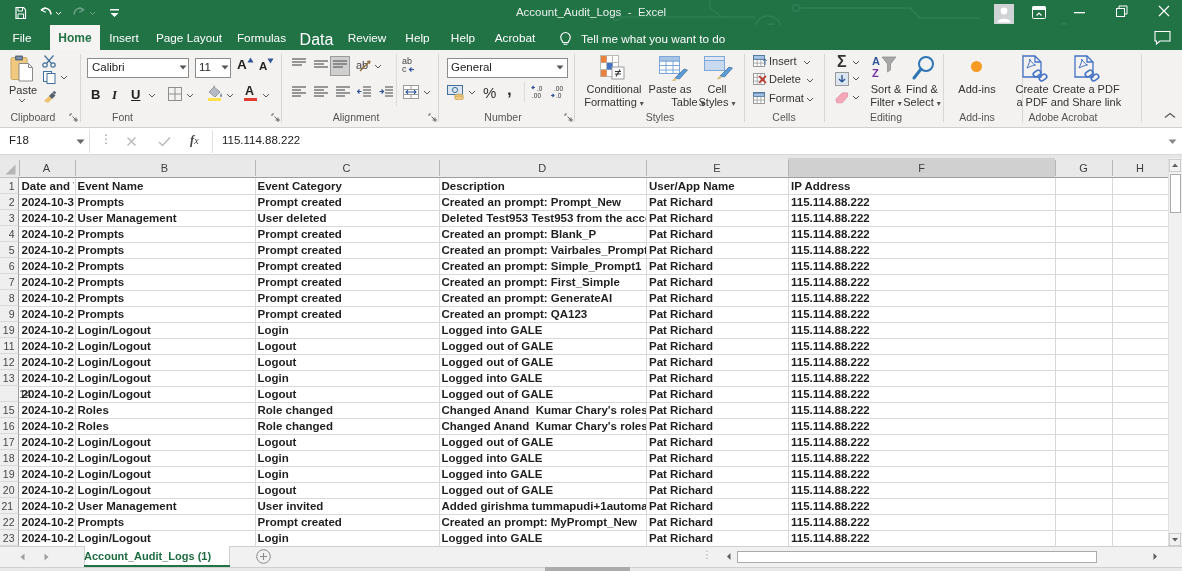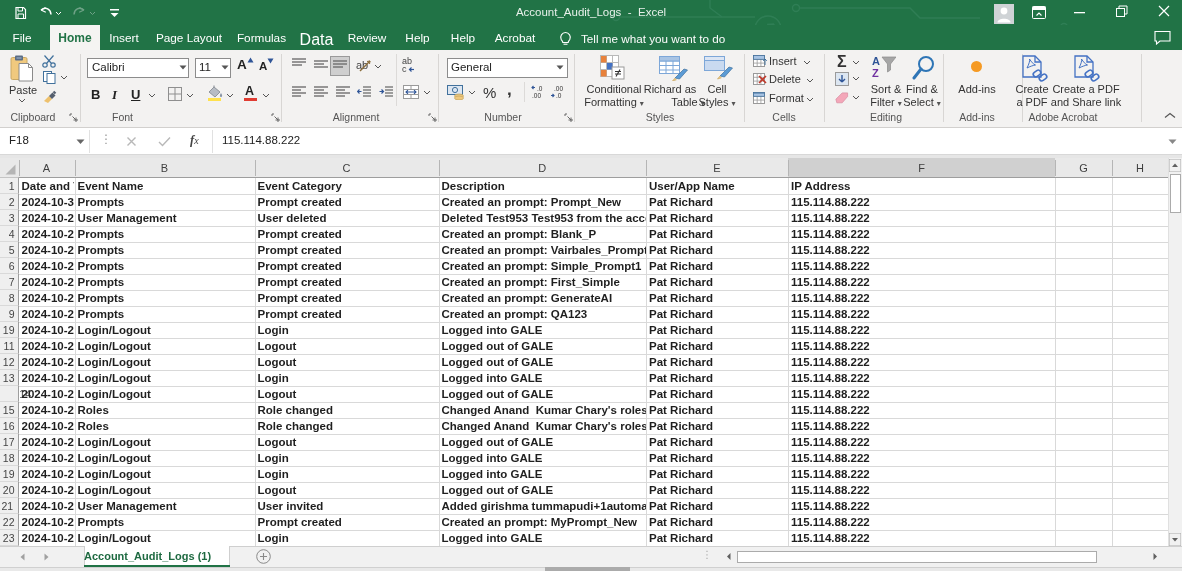--- a/index.html
+++ b/index.html
@@ -352,21 +352,21 @@
 <div class="ab" style="left:570px;top:95.5px;width:88px;text-align:center;font-size:11px;color:#333333;">Formatting <span style="font-size:8px;color:#555;">▾</span></div>
 <svg class="ab" style="left:659px;top:56px;" width="30" height="25" viewBox="0 0 30 25">
 <g stroke="#7da7d8" fill="#fff">
       <rect x="0.5" y="0.5" width="20" height="17"></rect>
     </g>
 <path d="M0.5 5 h20 M0.5 9.5 h20 M0.5 14 h20 M7 0.5 v17 M14 0.5 v17" stroke="#7da7d8" fill="none"></path>
 <rect x="0.5" y="0.5" width="20" height="4.5" fill="#a8c4e4" stroke="#7da7d8"></rect>
 <path d="M16 22 L25 13 l3.5 1 l-8 9 z" fill="#5b9bd5" stroke="#41719c" stroke-width="0.7"></path>
 <path d="M16 22 l-2.5 3 l4 -1.2" fill="#f0c97e" stroke="#c8a864" stroke-width="0.7"></path>
 </svg>
-<div class="ab" style="left:630px;top:83px;width:80px;text-align:center;font-size:11px;color:#333333;">Richard as</div>
+<div class="ab" style="left:630px;top:83px;width:80px;text-align:center;font-size:11px;color:#333333;">Paste as</div>
 <div class="ab" style="left:630px;top:95.5px;width:80px;text-align:center;font-size:11px;color:#333333;padding-left:36px;">Table <span style="font-size:8px;color:#555;">▾</span></div>
 <svg class="ab" style="left:704px;top:56px;" width="30" height="25" viewBox="0 0 30 25">
 <rect x="0.5" y="0.5" width="20" height="14" fill="#c9daf0" stroke="#7da7d8"></rect>
 <rect x="0.5" y="0.5" width="20" height="4" fill="#dce6f4" stroke="#7da7d8"></rect>
 <path d="M16 20 L25 11 l3.5 1 l-8 9 z" fill="#5b9bd5" stroke="#41719c" stroke-width="0.7"></path>
 <path d="M16 20 l-2.5 3 l4 -1.2" fill="#f0c97e" stroke="#c8a864" stroke-width="0.7"></path>
 </svg>
 <div class="ab" style="left:682px;top:83px;width:70px;text-align:center;font-size:11px;color:#333333;">Cell</div>
 <div class="ab" style="left:682px;top:95.5px;width:70px;text-align:center;font-size:11px;color:#333333;">Styles <span style="font-size:8px;color:#555;">▾</span></div>
 <svg class="ab" style="left:753px;top:55px;" width="14" height="13" viewBox="0 0 14 13">

